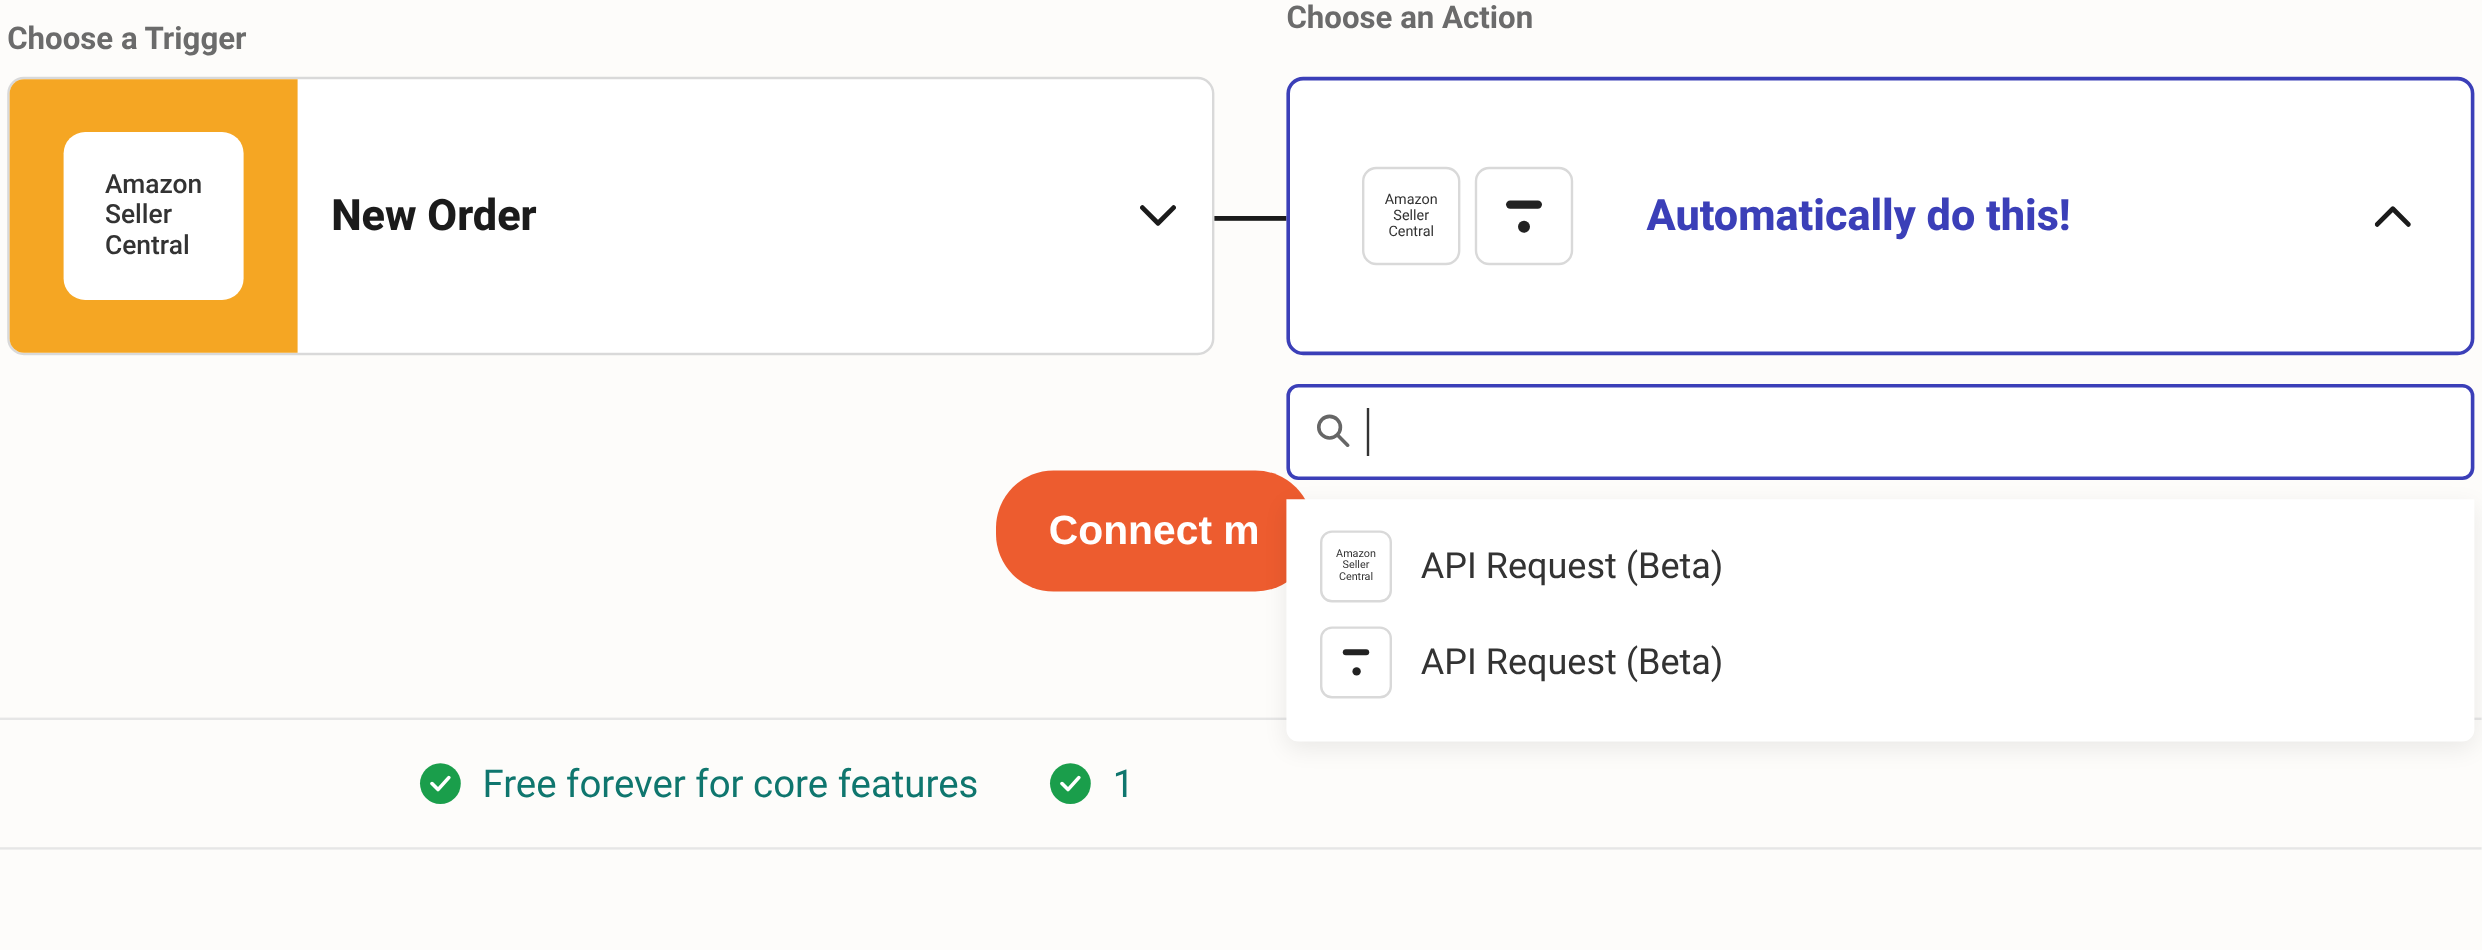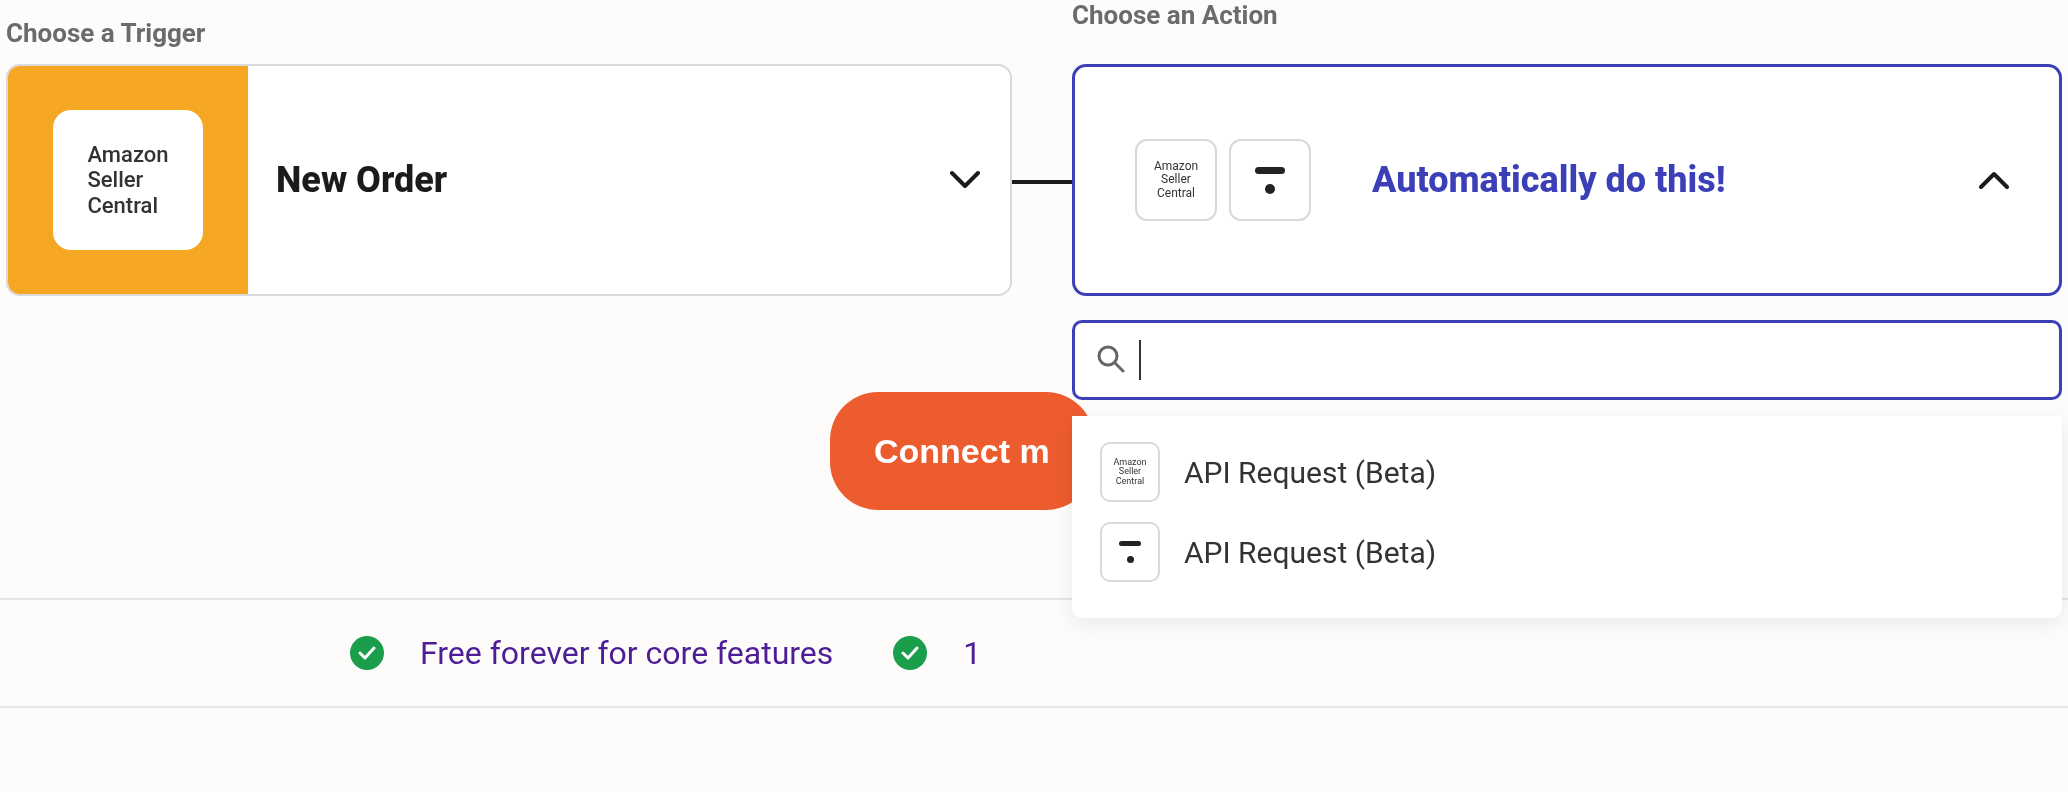--- a/index.html
+++ b/index.html
@@ -143,21 +143,21 @@
     border-radius: 10px;
     display:flex; align-items:center; justify-content:center;
     font-size: 9px; line-height:1.05; color:#333; text-align:center; padding:3px;
   }
   .drop-label { font-size: 30px; color:#333; }
 
   
   .connect-btn {
     position: absolute;
     left: 830px; top: 392px;
-    height: 118px;
+    height: 101px;
     padding: 0 44px;
     background: #ed5c2f;
     color: #fff;
     font-size: 34px; font-weight: 800;
     border: none;
     border-radius: 48px;
     cursor: pointer;
   }
 
   
@@ -166,22 +166,22 @@
     left: 0; top: 598px;
     width: 2068px; height: 110px;
     border-top: 2px solid #e6e6e6;
     border-bottom: 2px solid #e6e6e6;
     display:flex; align-items:center;
     padding-left: 350px;
     gap: 60px;
     background: #fdfcfa;
   }
   .feature-item {
-    display:flex; align-items:center; gap: 36px;
-    font-size: 32px; color:#4c1d95;
+    display:flex; align-items:center; gap: 18px;
+    font-size: 32px; color:#0f766e;
   }
   .check-circle {
     width: 34px; height: 34px; border-radius:50%;
     background:#1a9e4b;
     display:flex; align-items:center; justify-content:center;
   }
 </style>
 </head>
 <body>
 

